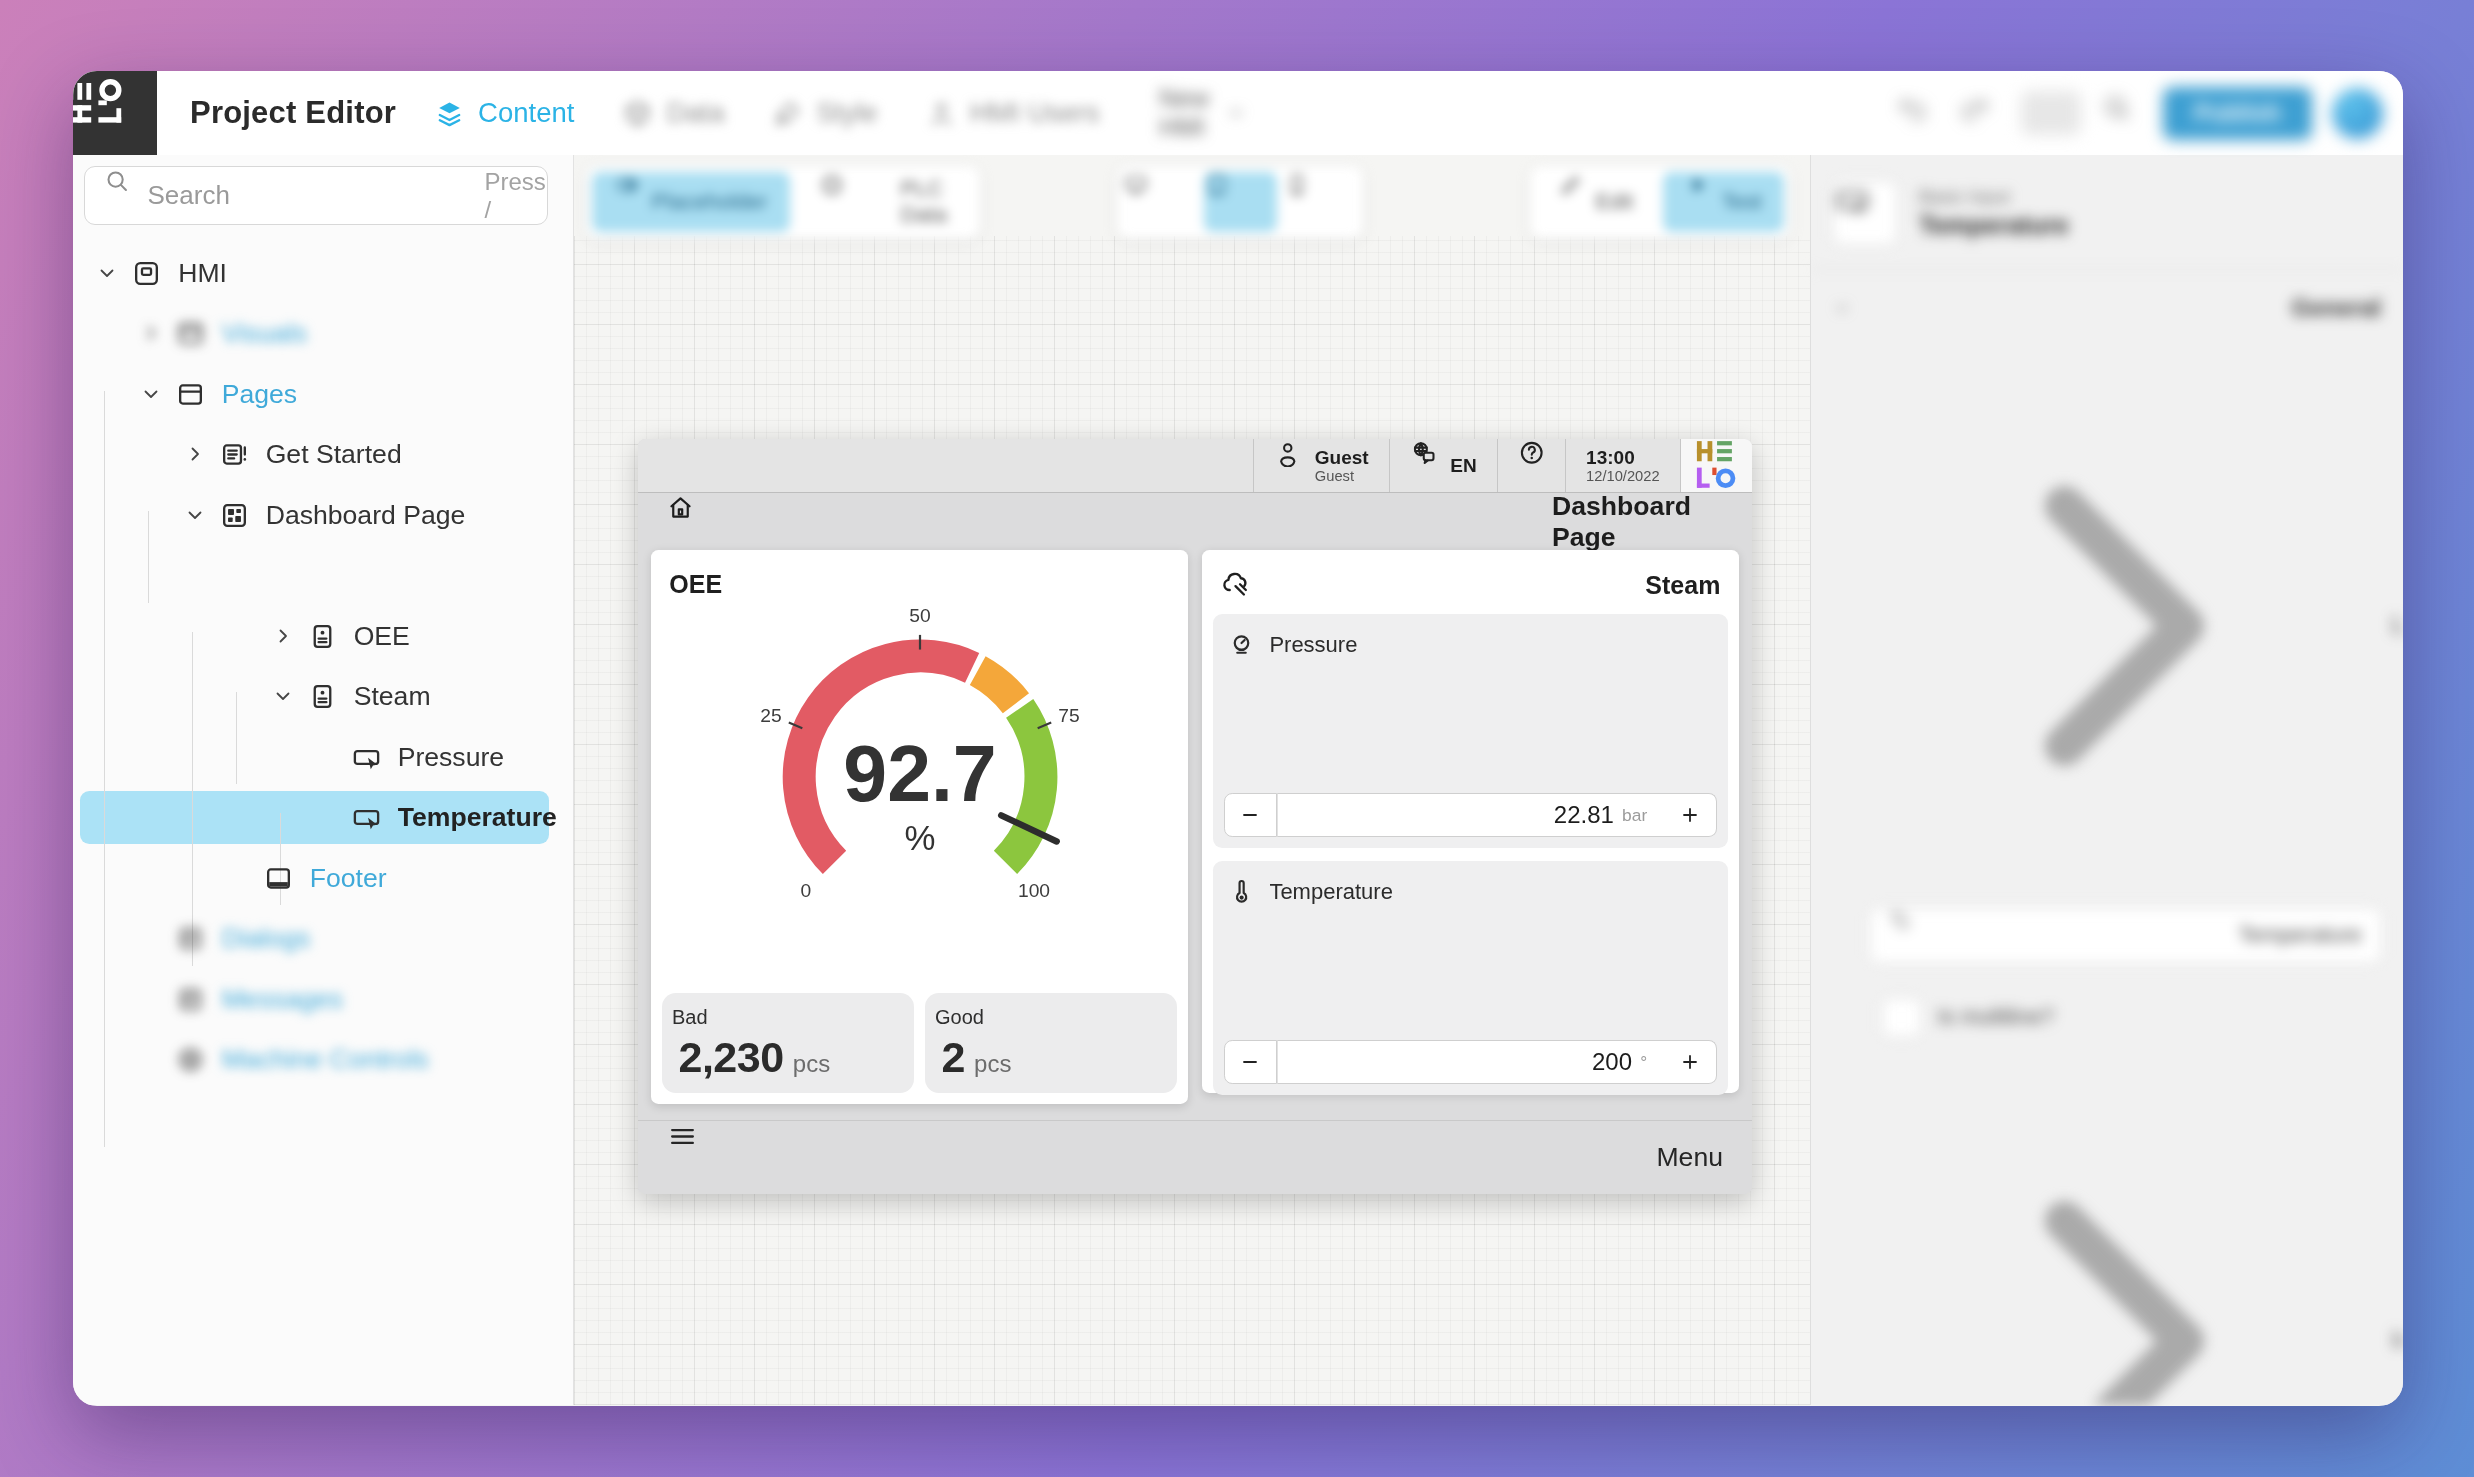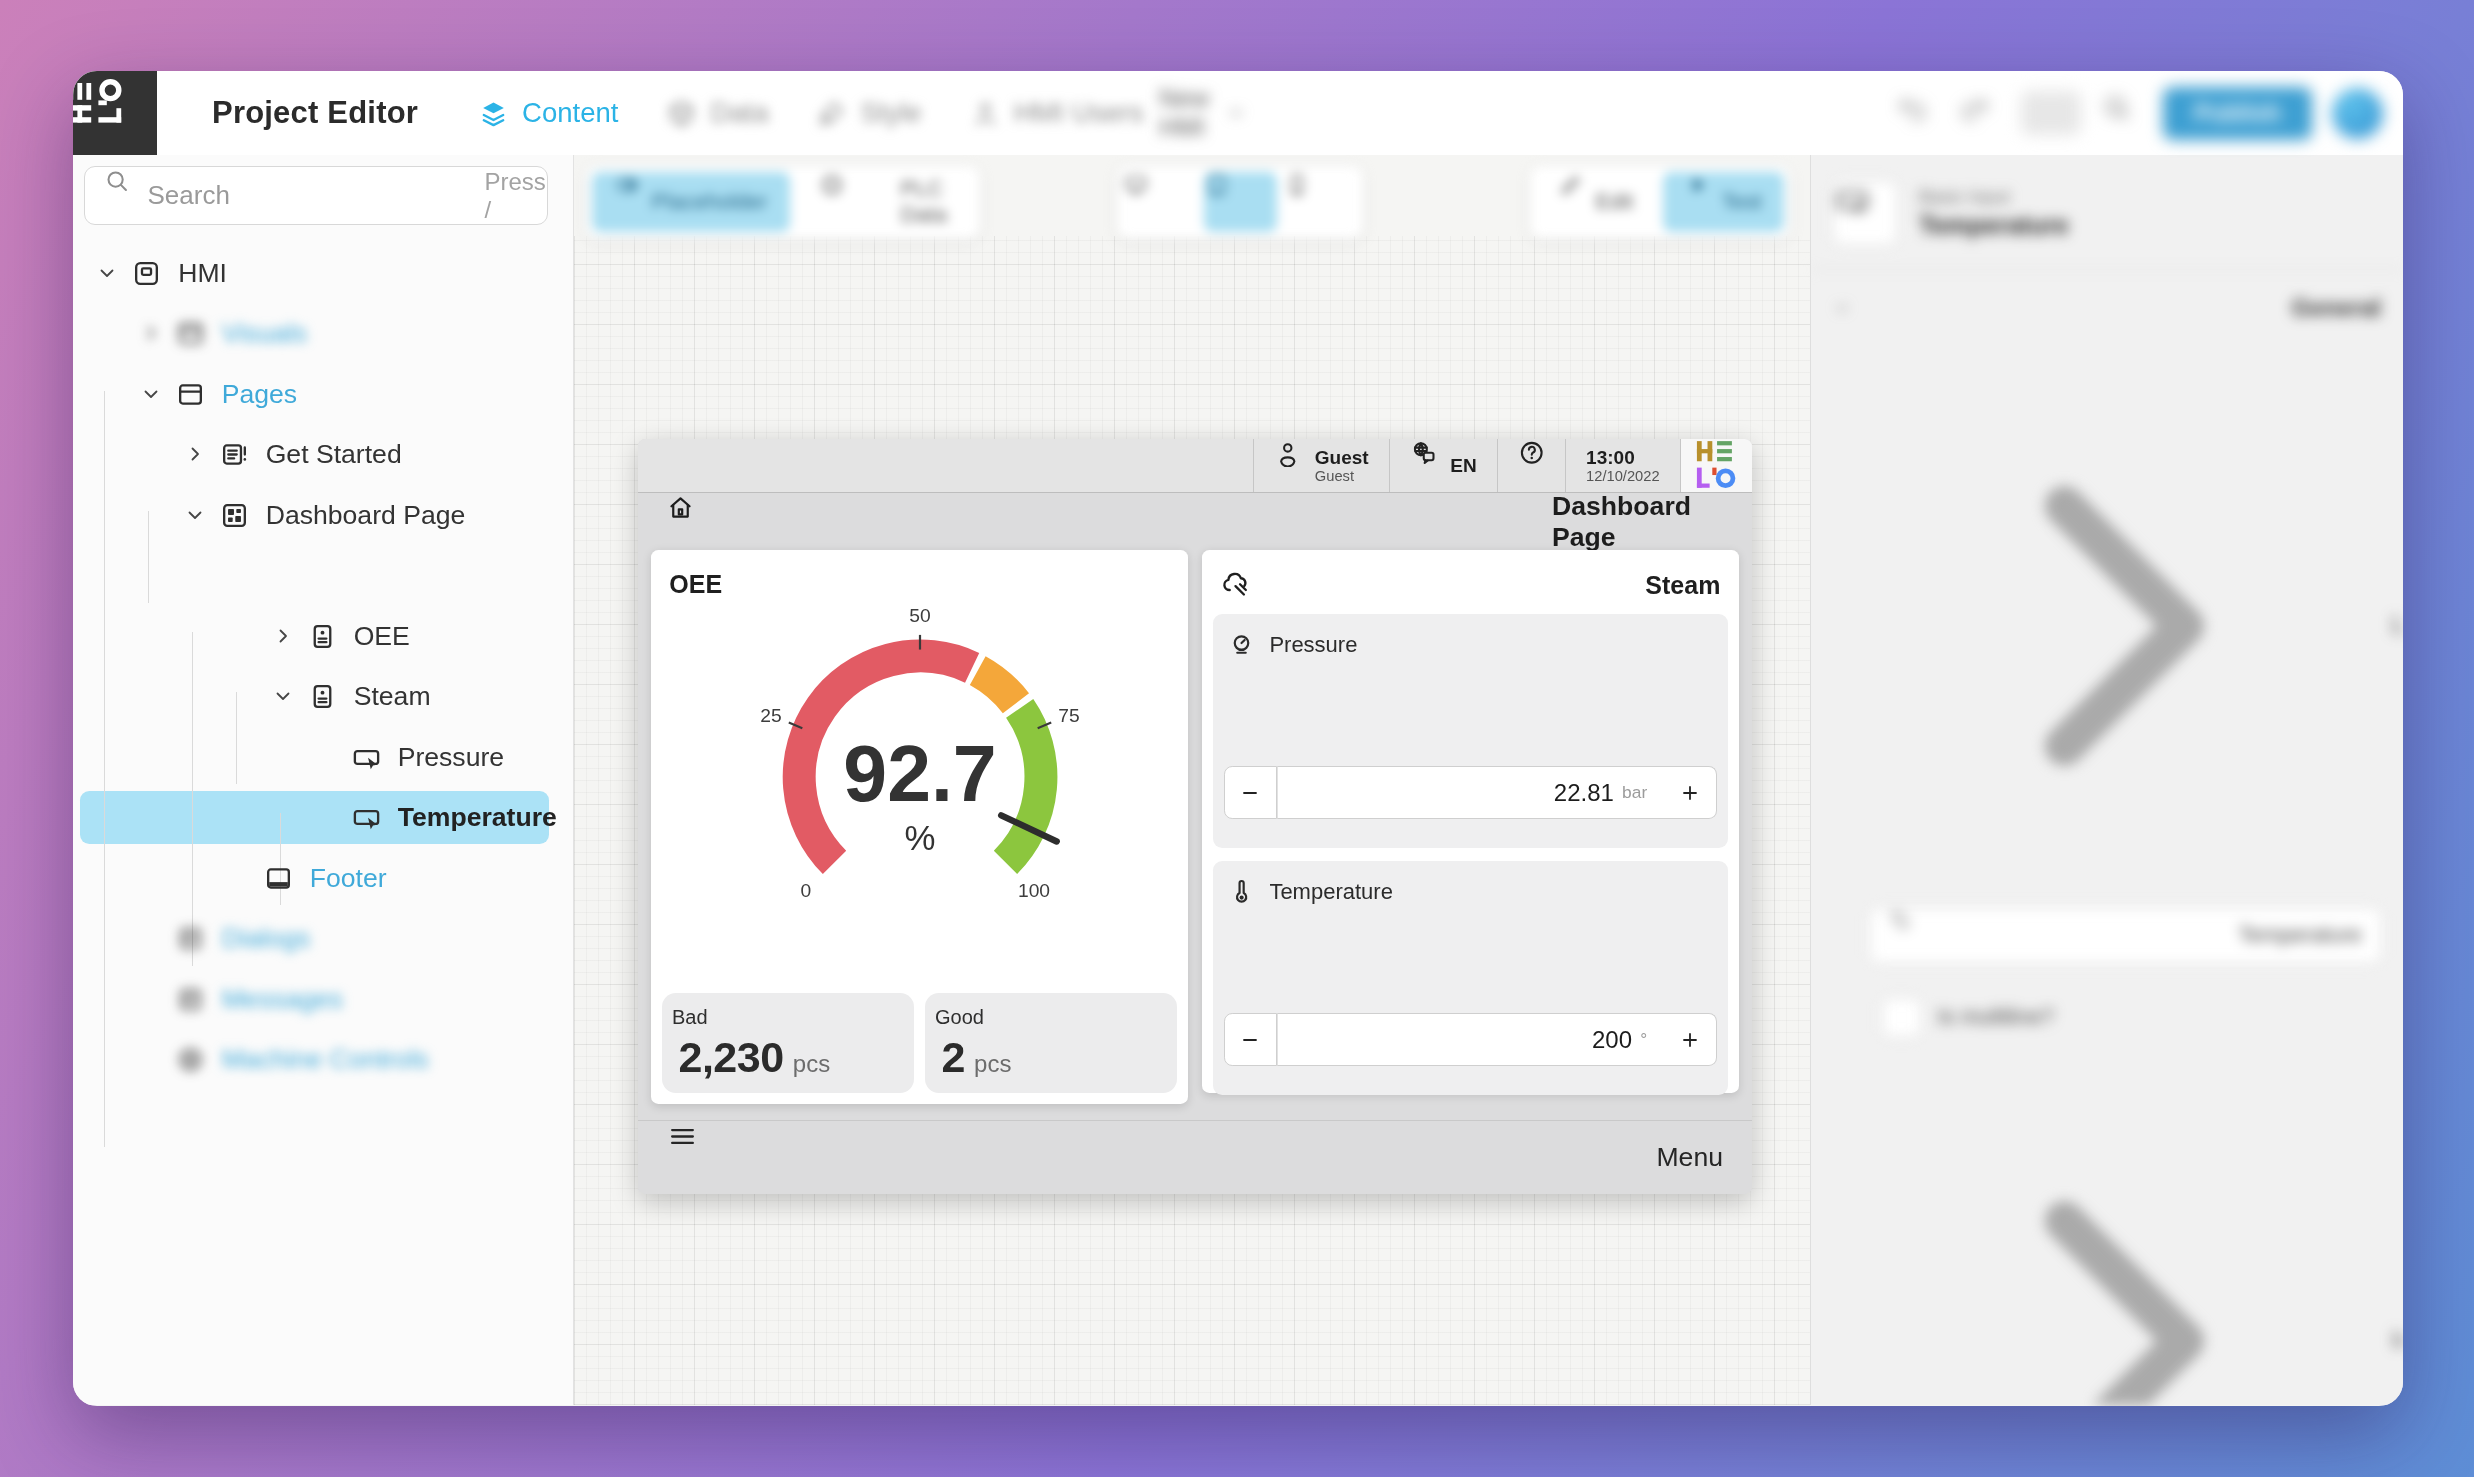--- a/index.html
+++ b/index.html
@@ -1,20 +1,20 @@
 <!DOCTYPE html>
 <html style="font-size:14.7px"><head>
 <meta charset="utf-8">
 <style>
   html,body{margin:0;padding:0;}
   body{width:2475px;height:1478px;font-family:"Liberation Sans",sans-serif;overflow:hidden;position:relative;}
   .stage{position:absolute;inset:0;background:linear-gradient(118deg,#cb80ba 0%,#a478cb 35%,#8b74d6 58%,#5e8ed6 100%);}
   .window{position:absolute;left:73px;top:71px;width:2330px;height:1335px;border-radius:24px;overflow:hidden;background:#f4f4f4;box-shadow:0 27.5px 82px rgba(40,20,80,.4);}
   
-  .topbar{height:84px;background:#fff;display:flex;align-items:center;position:relative;z-index:5;gap:22px;}
+  .topbar{height:84px;background:#fff;display:flex;align-items:center;position:relative;z-index:5;}
   .logo-block{width:84px;height:84px;background:#333;display:flex;align-items:center;justify-content:center;flex:0 0 auto;}
   .logo-block svg{width:46px;height:60px;transform:rotate(-90deg);}
   .app-title{margin-left:33px;font-size:31px;font-weight:bold;color:#2b2b2b;letter-spacing:0.2px;}
   .tabs{display:flex;align-items:flex-start;margin-left:38px;gap:48px;}
   .tab{display:flex;align-items:center;gap:13px;font-size:27.5px;color:#8f8f8f;cursor:pointer;}
   .tab svg{width:31px;height:31px;}
   .tab.active{color:#2bb3e6;}
   .tab.blur{filter:blur(5.5px);}
   .proj-select{position:absolute;left:1086px;display:flex;align-items:center;gap:13px;font-size:25px;color:#5e5e5e;filter:blur(6.4px);}
   .proj-select svg{width:22px;height:22px;color:#777;}
@@ -78,21 +78,21 @@
   .gauge-wrap{width:394px;margin:1.8px auto 0;}
   .stats{position:absolute;left:11px;right:11px;bottom:11px;display:flex;gap:11px;}
   .stat{flex:1;background:#ececed;border-radius:14px;height:100px;padding:13px 10px;box-sizing:border-box;position:relative;}
   .stat-label{font-size:20px;color:#2e2e2e;}
   .stat-vrow{position:absolute;left:16.5px;bottom:11px;display:flex;align-items:baseline;gap:9.2px;}
   .stat-value{font-size:43px;font-weight:bold;color:#2b2b2b;letter-spacing:-0.5px;}
   .stat-unit{font-size:24px;color:#6c6c6c;}
   .subcard{background:#efeff0;border-radius:9.2px;margin:13px 11px 0;height:234px;position:relative;padding:16.5px 14.7px;box-sizing:border-box;}
   .sub-label{display:flex;align-items:center;gap:13px;font-size:22px;color:#2b2b2b;}
   .sub-label svg{width:29px;height:29px;color:#2b2b2b;}
-  .stepper{position:absolute;left:11px;right:11px;bottom:29px;height:53px;display:flex;}
+  .stepper{position:absolute;left:11px;right:11px;bottom:11px;height:44px;display:flex;}
   .step-btn{width:53px;background:#fff;border:1.4px solid #cfcfcf;display:flex;align-items:center;justify-content:center;box-sizing:border-box;cursor:pointer;}
   .step-btn svg{width:24px;height:24px;color:#222;}
   .step-btn.minus{border-radius:8.2px 0 0 8.2px;}
   .step-btn.plus{border-radius:0 8.2px 8.2px 0;border-left:none;}
   .step-input{flex:1;background:#fff;border-top:1.4px solid #cfcfcf;border-bottom:1.4px solid #cfcfcf;border-left:1.4px solid #e2e2e2;display:flex;align-items:center;justify-content:flex-end;gap:8.2px;padding:0 16.5px;}
   .step-value{font-size:24px;color:#1c1c1c;}
   .step-unit{font-size:17.4px;color:#9c9c9c;}
   .pfoot{height:73px;background:#dcdcdd;border-top:0.9px solid #c9c9c9;display:flex;align-items:center;gap:18.3px;padding:0 29px;border-radius:0 0 7.3px 7.3px;font-size:26.6px;color:#262626;}
   .pfoot svg{width:31px;height:31px;color:#262626;}
   

